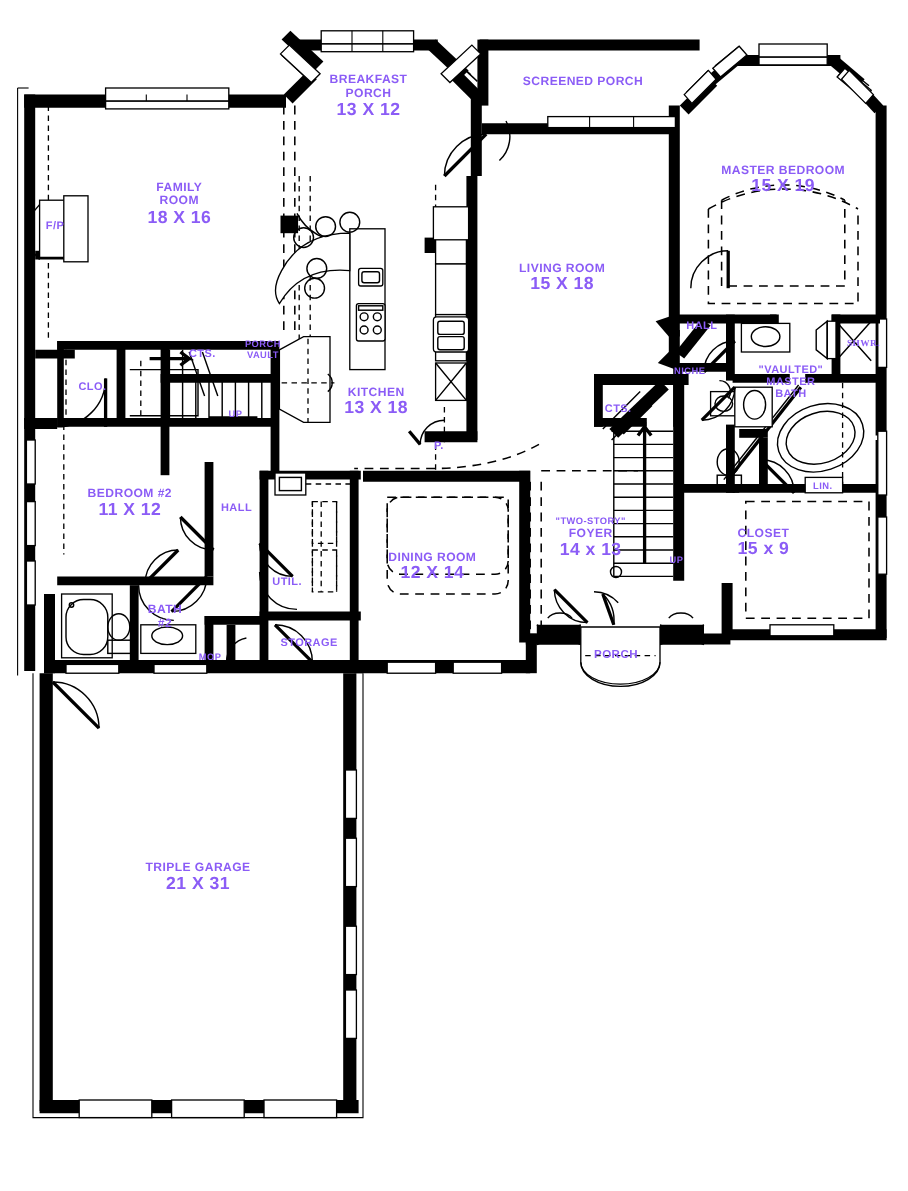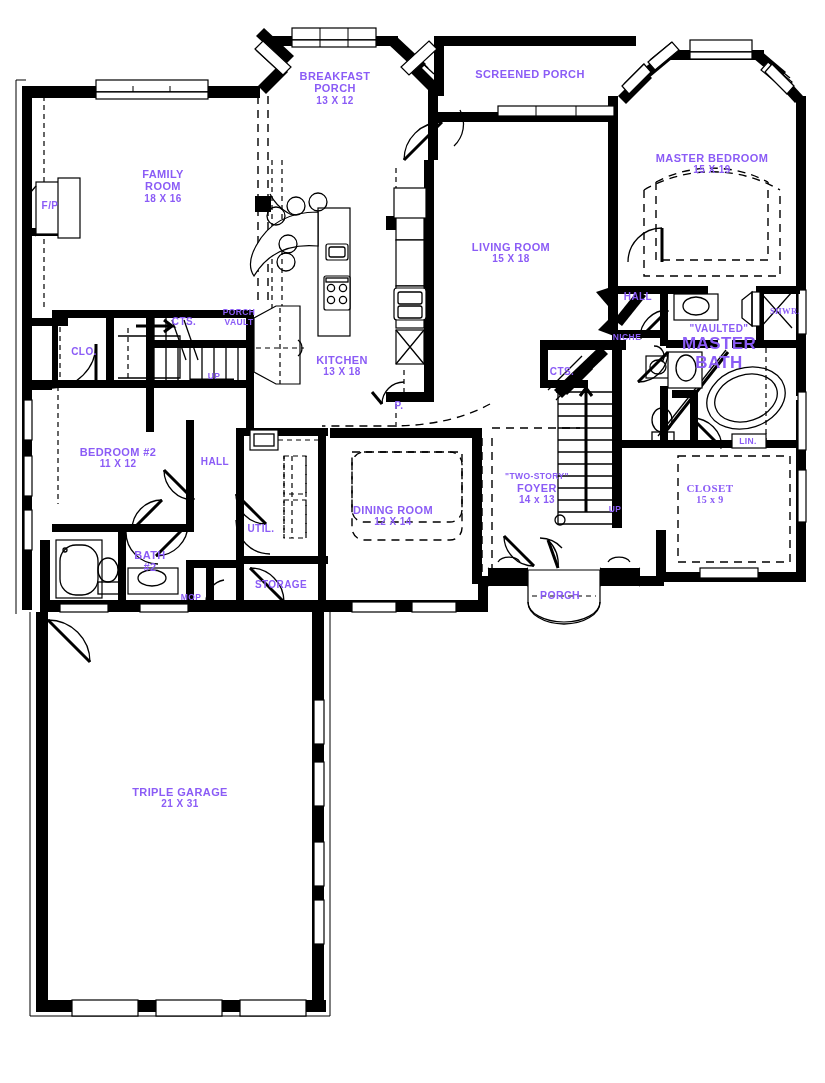--- a/index.html
+++ b/index.html
@@ -3,25 +3,25 @@
 <meta charset="utf-8">
 <style>
   html,body{margin:0;padding:0;background:#ffffff;}
   body{font-family:"Liberation Sans",sans-serif;}
   #plan{position:relative;width:825px;height:1083px;background:#ffffff;overflow:hidden;}
   #plan svg{position:absolute;left:0;top:0;}
   .lbl{position:absolute;color:#8b5cf6;font-family:"Liberation Sans",sans-serif;font-weight:bold;
        text-align:center;letter-spacing:0.4px;white-space:nowrap;line-height:1.12;
        transform:translate(-50%,-50%);}
   .room-name{font-size:11px;}
-  .room-dim{font-size:10px;}
+  .room-dim{font-size:16px;}
   .tiny{font-size:8.5px;}
   .small{font-size:10px;}
   .med{font-size:10.5px;}
-  .big{font-size:17px;}
+  .big{font-size:10px;}
   .stack{transform:translate(-50%,-50%);}
   .stack div{white-space:nowrap;}
 </style>
 </head>
 <body>
 
 <div id="plan">
 
 <svg width="825" height="1083" viewBox="0 0 825 1083">
   <defs>
@@ -503,21 +503,21 @@
     <div class="room-name">BEDROOM #2</div>
     <div class="room-dim">11 X 12</div>
   </div>
 
   <div class="lbl stack" style="left:537px;top:489px;">
     <div class="tiny">"TWO-STORY"</div>
     <div class="room-name">FOYER</div>
     <div class="room-dim">14 x 13</div>
   </div>
 
-  <div class="lbl stack" style="left:710px;top:494px;font-family:Liberation Serif, serif;">
+  <div class="lbl stack" style="left:694px;top:494px;">
     <div class="room-name">CLOSET</div>
     <div class="room-dim">15 x 9</div>
   </div>
 
   <div class="lbl stack" style="left:393px;top:516px;">
     <div class="room-name">DINING ROOM</div>
     <div class="room-dim">12 X 14</div>
   </div>
 
   <div class="lbl stack" style="left:150px;top:561px;">

